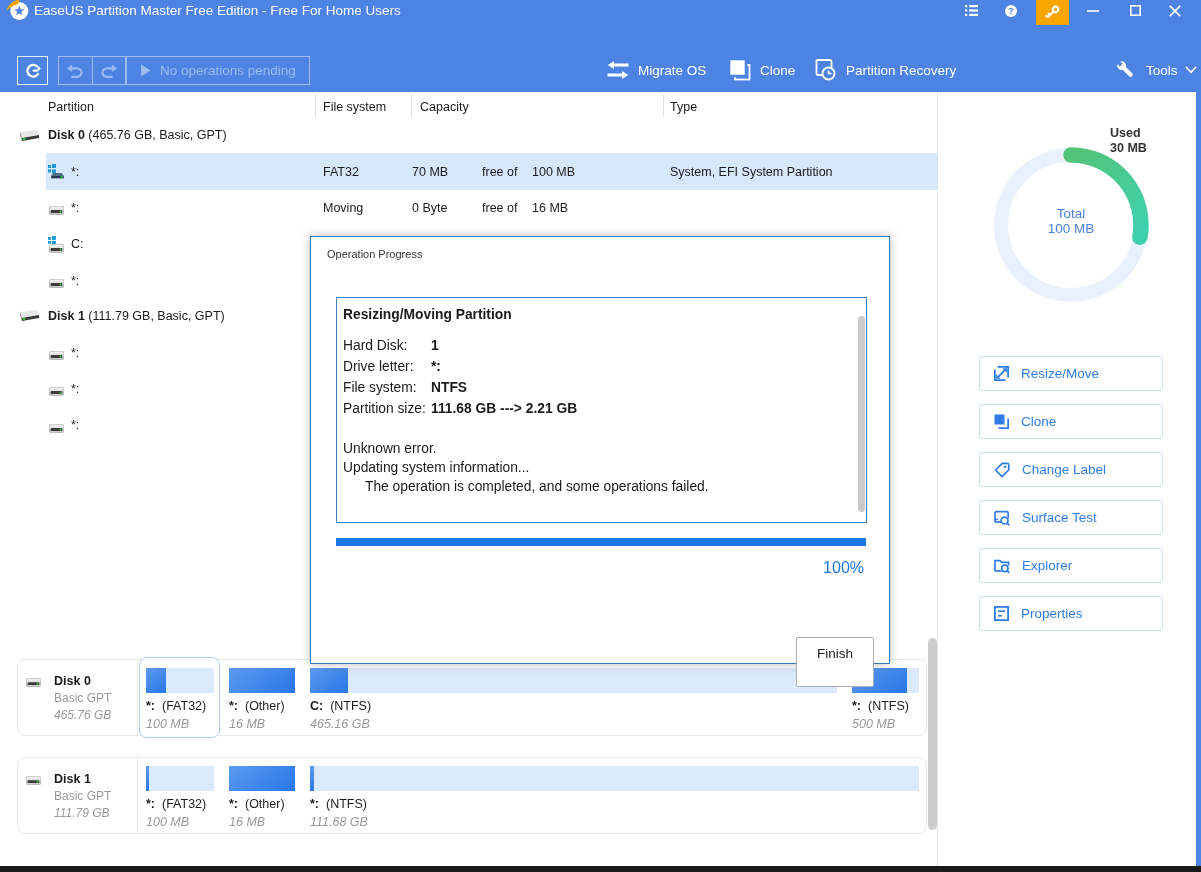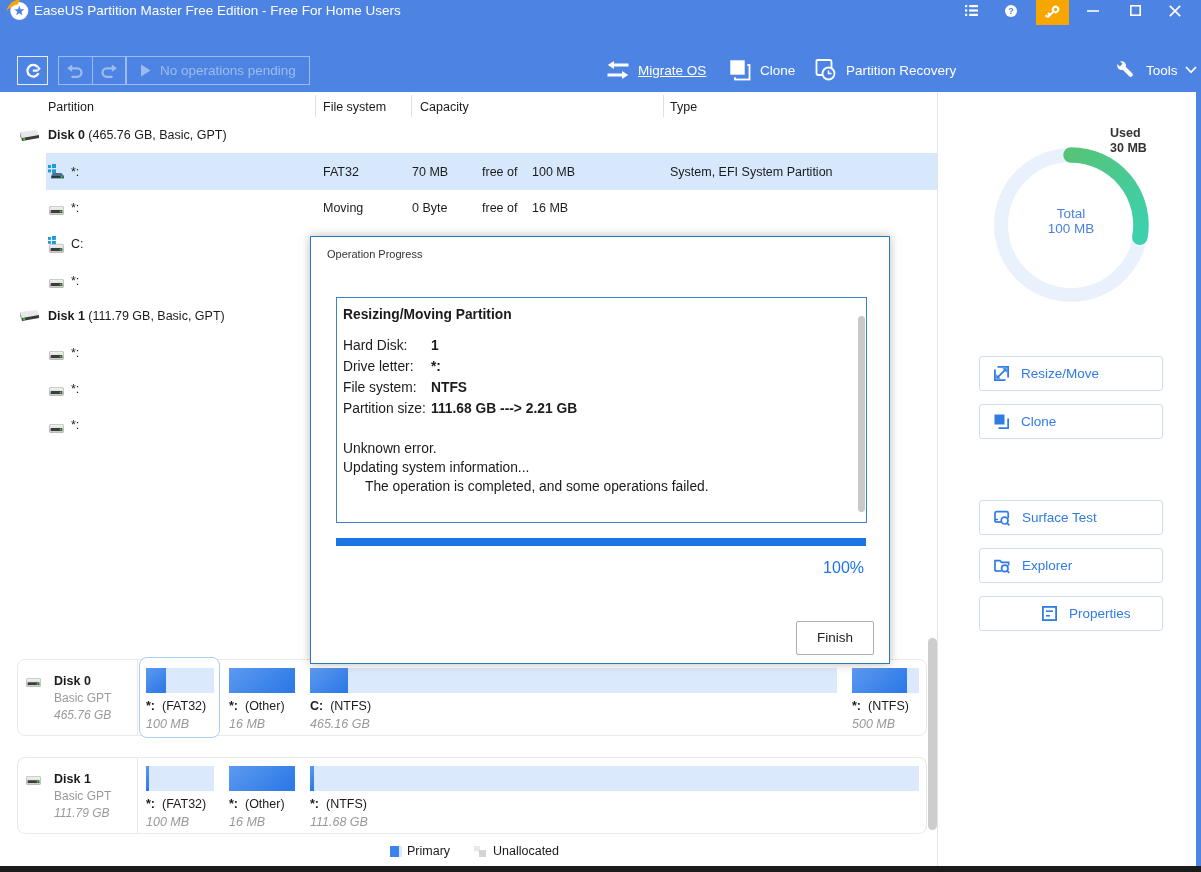--- a/index.html
+++ b/index.html
@@ -44,21 +44,21 @@
 
 
 #dialog { position:absolute; left:310px; top:236px; width:580px; height:428px; background:#fff; border:1px solid #2d79ba; box-shadow:0 0 9px rgba(120,120,120,0.5); }
 #dlg-title { position:absolute; left:16px; top:11px; font-size:11px; color:#333; }
 #dlg-box { position:absolute; left:25px; top:60px; width:531px; height:226px; border:1px solid #3a82c4; font-size:13.8px; color:#1b1b1b; }
 #dlg-box .ln { position:absolute; left:6px; }
 #dlg-scroll { position:absolute; right:1px; top:2px; width:8px; height:220px; background:#fff; }
 #dlg-thumb { position:absolute; right:0; top:16px; width:7px; height:196px; background:#c9c9c9; border-radius:4px; }
 #dlg-bar { position:absolute; left:25px; top:301px; width:530px; height:8px; background:#1b76e3; }
 #dlg-pct { position:absolute; right:25px; top:322px; font-size:16px; color:#1b76e3; }
-#finish { position:absolute; left:485px; top:384px; width:78px; height:34px; background:#fff; border:1px solid #aeaeae; border-radius:2px; text-align:center; line-height:32px; font-size:13.5px; color:#222; }
+#finish { position:absolute; left:485px; top:400px; width:78px; height:50px; background:#fff; border:1px solid #aeaeae; border-radius:2px; text-align:center; line-height:32px; font-size:13.5px; color:#222; }
 
 
 .card { position:absolute; left:17px; width:910px; height:77px; background:#fff; border:1px solid #e9e9e9; border-radius:8px; }
 .cardsep { position:absolute; left:137px; width:1px; height:77px; background:#e9e9e9; }
 .bar { position:absolute; height:25px; background:#dbe9fc; }
 .fill { position:absolute; top:0; height:25px; background:linear-gradient(140deg,#5d9af0 0%,#2e7ae7 90%); }
 .plabel { position:absolute; font-size:12.5px; color:#1b1b1b; }
 .plabel b { font-weight:bold; }
 .pval { position:absolute; font-size:12.5px; color:#999; font-style:italic; }
 .dname { position:absolute; left:54px; font-size:12.5px; font-weight:bold; color:#1b1b1b; }
@@ -165,21 +165,21 @@
   </div>
   <div class="tgroup" style="left:126px; width:184px;">
     <div class="titem" style="width:100%; justify-content:flex-start; padding-left:13px;">
       <svg width="11" height="13" viewBox="0 0 11 13">
           <path d="M1 0.5 L10.5 6.5 L1 12.5 Z" fill="#9cbcec"></path>
         </svg>
       <span style="color:#9cbcec; font-size:13.5px; margin-left:9px;">No operations pending</span>
     </div>
   </div>
 
-  <div class="tool-item" style="left:607px;text-decoration:underline;">
+  <div class="tool-item" style="left:607px;">
     <svg width="22" height="18" viewBox="0 0 22 18">
       <path d="M7 0 L7 2.6 L21.5 2.6 L21.5 5.4 L7 5.4 L7 8 L0.8 4 Z" fill="#fff"></path>
       <path d="M15 10 L15 12.6 L0.5 12.6 L0.5 15.4 L15 15.4 L15 18 L21.2 14 Z" fill="#fff"></path>
     </svg>
     <span>Migrate OS</span>
   </div>
   <div class="tool-item" style="left:729px;">
     <svg width="22" height="22" viewBox="0 0 22 22">
       <rect x="6" y="6" width="14.5" height="14.5" fill="none" stroke="#fff" stroke-width="1.8"></rect>
       <rect x="0" y="0" width="17" height="17" fill="#fff" stroke="#4d84e4" stroke-width="2.6"></rect>
@@ -328,40 +328,47 @@
     </svg>
     <span>Resize/Move</span>
   </div>
   <div class="side-btn" style="top:404px;">
     <svg width="15" height="15" viewBox="0 0 15 15">
       <rect x="0.5" y="0.5" width="10" height="10" fill="#2f7ce5"></rect>
       <path d="M4.5 14.2 H14.2 V4.5" fill="none" stroke="#2f7ce5" stroke-width="1.8"></path>
     </svg>
     <span>Clone</span>
   </div>
+  <div class="side-btn" style="top:452px;">
+    <svg width="16" height="16" viewBox="0 0 16 16">
+      <path d="M8.2 1.3 H13.2 A1.6 1.6 0 0 1 14.8 2.9 V7.9 L8.1 14.6 L1.5 8 Z" fill="none" stroke="#2f7ce5" stroke-width="1.7" stroke-linejoin="round"></path>
+      <circle cx="11.2" cy="4.8" r="1.2" fill="#2f7ce5"></circle>
+    </svg>
+    <span>Change Label</span>
+  </div>
   <div class="side-btn" style="top:500px;">
     <svg width="16" height="16" viewBox="0 0 16 16">
       <path d="M1 12 V3.2 A1.6 1.6 0 0 1 2.6 1.6 H12.6 A1.6 1.6 0 0 1 14.2 3.2 V8" fill="none" stroke="#2f7ce5" stroke-width="1.7"></path>
       <path d="M1 12 H7" stroke="#2f7ce5" stroke-width="1.7"></path>
       <path d="M1 9.5 H4" stroke="#2f7ce5" stroke-width="1.4"></path>
       <circle cx="10.6" cy="10.6" r="3.4" fill="none" stroke="#2f7ce5" stroke-width="1.7"></circle>
       <line x1="13.2" y1="13.2" x2="15.4" y2="15.4" stroke="#2f7ce5" stroke-width="1.7"></line>
     </svg>
     <span>Surface Test</span>
   </div>
   <div class="side-btn" style="top:548px;">
     <svg width="16" height="16" viewBox="0 0 16 16">
       <path d="M1 13 V2.6 H6 L7.6 4.4 H14.6 V7.5" fill="none" stroke="#2f7ce5" stroke-width="1.7"></path>
       <path d="M1 13 H7.5" stroke="#2f7ce5" stroke-width="1.7"></path>
       <circle cx="10.8" cy="10.4" r="3.2" fill="none" stroke="#2f7ce5" stroke-width="1.7"></circle>
       <line x1="13.2" y1="12.8" x2="15.4" y2="15" stroke="#2f7ce5" stroke-width="1.7"></line>
     </svg>
     <span>Explorer</span>
   </div>
-  <div class="side-btn" style="top:596px;padding-left:48px;">
+  <div class="side-btn" style="top:596px;">
     <svg width="15" height="15" viewBox="0 0 15 15">
       <rect x="0.9" y="0.9" width="13.2" height="13.2" fill="none" stroke="#2f7ce5" stroke-width="1.8"></rect>
       <line x1="4" y1="5.2" x2="11" y2="5.2" stroke="#2f7ce5" stroke-width="1.6"></line>
       <line x1="4" y1="9.8" x2="8" y2="9.8" stroke="#2f7ce5" stroke-width="1.6"></line>
     </svg>
     <span>Properties</span>
   </div>
 
   <div class="card" style="top:659px;"></div>
     <div class="cardsep" style="top:659px;"></div>
@@ -430,30 +437,20 @@
       <div class="fill" style="left:0; width:4px;"></div>
     </div>
 
   <div class="plabel" style="left:146px; top:797px;"><b>*:</b>&nbsp; (FAT32)</div>
   <div class="plabel" style="left:229px; top:797px;"><b>*:</b>&nbsp; (Other)</div>
   <div class="plabel" style="left:310px; top:797px;"><b>*:</b>&nbsp; (NTFS)</div>
   <div class="pval" style="left:146px; top:815px;">100 MB</div>
   <div class="pval" style="left:229px; top:815px;">16 MB</div>
   <div class="pval" style="left:310px; top:815px;">111.68 GB</div>
 
-  <div id="legend">
-    <span style="position:absolute; left:390px; top:3px; width:9px; height:11px; background:#3b82ec;"></span>
-    <span style="position:absolute; left:399px; top:3px; width:3px; height:11px; background:#dbe9fc;"></span>
-    <span style="position:absolute; left:407px; top:1px;">Primary</span>
-    <svg style="position:absolute; left:474px; top:3px;" width="12" height="11" viewBox="0 0 12 11">
-      <rect x="0" y="0" width="6" height="5.5" fill="#e9e9e9"></rect>
-      <rect x="5" y="4" width="7" height="7" fill="#d4d4d4"></rect>
-    </svg>
-    <span style="position:absolute; left:493px; top:1px;">Unallocated</span>
-  </div>
 
   <div id="tbl-thumb"></div>
 
   <div id="dialog">
     <div id="dlg-title">Operation Progress</div>
     <div id="dlg-box">
       <div class="ln" style="top:9px; font-weight:bold;">Resizing/Moving Partition</div>
       <div class="ln" style="top:40px;">Hard Disk:</div>
         <div class="ln" style="top:40px; left:94px; font-weight:bold;">1</div>
       <div class="ln" style="top:61px;">Drive letter:</div>

